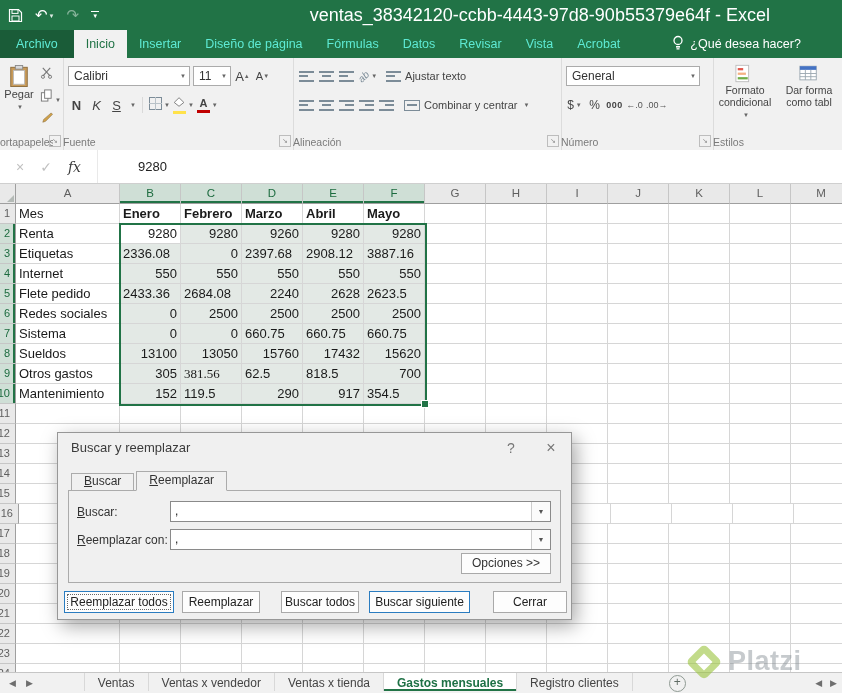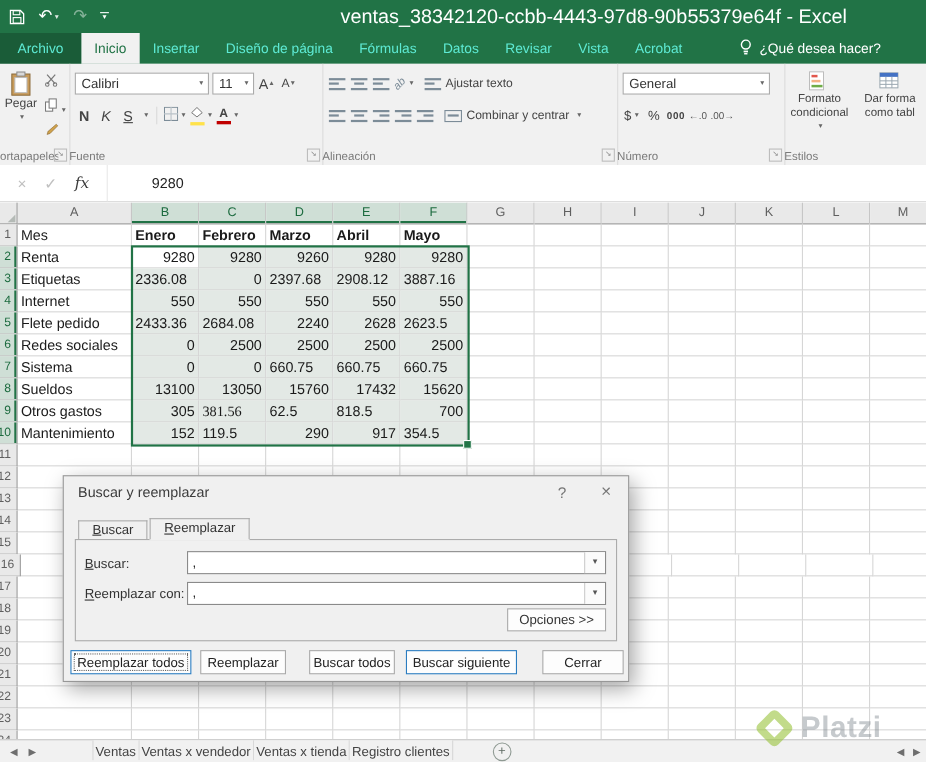--- a/index.html
+++ b/index.html
@@ -121,21 +121,21 @@
   .dbtns{position:absolute;left:0;right:0;bottom:6px;height:22px;display:flex}
   .dbtn{height:22px;line-height:20px;font-size:12px;color:#222}
   .dbtn.focused{border:1px solid #2a7cc0;outline:1px dotted #666;outline-offset:-4px}
   .dbtn.defaultb{border:1px solid #2a7cc0}
 
   
   .sheetbar{position:absolute;left:0;right:0;bottom:0;height:21px;background:#f1f1f1;border-top:1px solid #c6c6c6;display:flex;align-items:center;box-sizing:border-box;z-index:10}
   .snav{display:flex;gap:10px;padding:0 9px;color:#6e6e6e;font-size:9px}
   .sspacer{width:42px}
   .stabs{display:flex;height:20px}
-  .stab{height:18px;line-height:20px;padding:0 2px;font-size:12px;color:#444;background:#f1f1f1;border-right:1px solid #d8d8d8;white-space:nowrap;cursor:default}
+  .stab{height:18px;line-height:20px;padding:0 13px;font-size:12px;color:#444;background:#f1f1f1;border-right:1px solid #d8d8d8;white-space:nowrap;cursor:default}
   .stab:first-child{border-left:1px solid #d8d8d8}
   .stab.active{background:#fff;color:#1e7145;font-weight:bold;box-shadow:inset 0 -2px 0 #217346}
   .sadd{width:15px;height:15px;margin-left:36px;border:1px solid #8f9a93;border-radius:50%;color:#5f6b64;font-size:12px;line-height:13px;text-align:center;cursor:default}
   .srarrows{position:absolute;right:5px;display:flex;gap:8px;color:#6e6e6e;font-size:9px}
 </style>
 </head>
 <body>
 
 <div class="app">
 
@@ -899,20 +899,21 @@
   <div class="sheetbar">
     <div class="snav">
       <span>◀</span>
       <span>▶</span>
     </div>
     <div class="sspacer"></div>
     <div class="stabs" id="sheetTabs">
         <div class="stab">Ventas</div>
         <div class="stab">Ventas x vendedor</div>
         <div class="stab">Ventas x tienda</div>
+        <div class="stab active">Gastos mensuales</div>
         <div class="stab">Registro clientes</div>
       </div>
     <span class="sadd">+</span>
     <div class="srarrows">
       <span>◀</span>
       <span>▶</span>
     </div>
   </div>
 
 </div>

